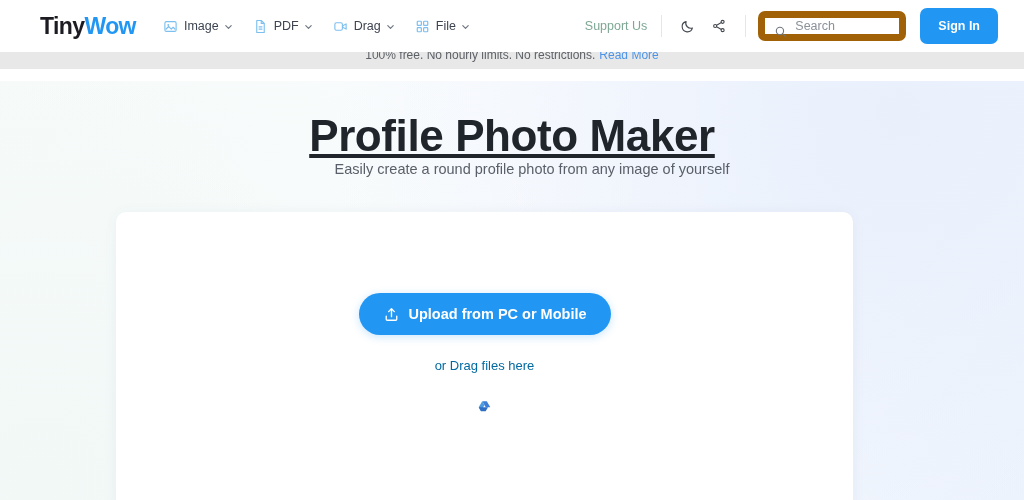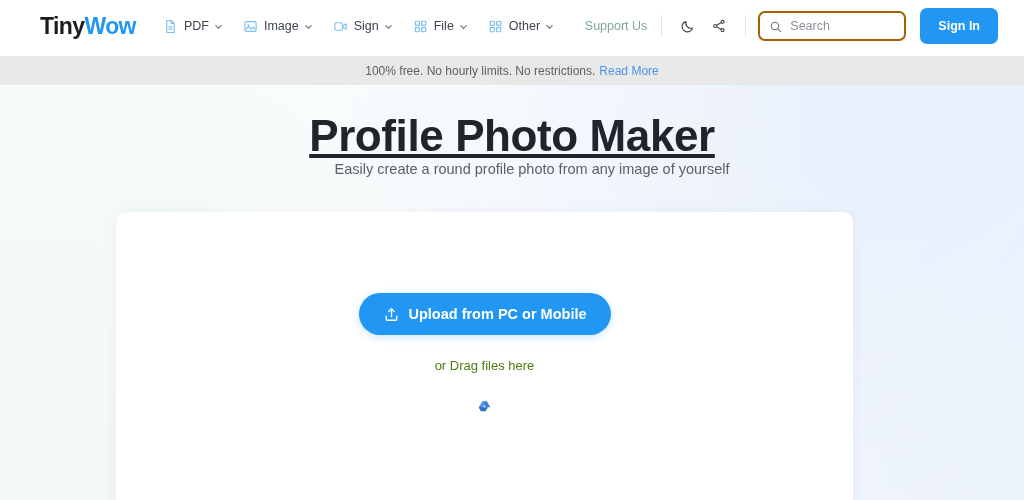--- a/index.html
+++ b/index.html
@@ -105,21 +105,21 @@
     display: flex;
     align-items: center;
     gap: 5px;
     padding: 0 13px;
   }
 
   .search-box {
     position: relative;
     width: 148px;
     height: 30px;
-    border: 2px solid #a16207;
+    border: 7px solid #a16207;
     border-radius: 7px;
     display: flex;
     align-items: center;
     padding-left: 30px;
     margin-left: 12px;
     background: #fff;
   }
   .search-ico {
     position: absolute;
     left: 9px; top: 7px;
@@ -147,21 +147,21 @@
     height: 36px;
     padding: 0 18px;
     cursor: pointer;
     font-family: "Liberation Sans", sans-serif;
     white-space: nowrap;
   }
 
   
   .notice {
     position: absolute;
-    top: 56px; left: 0;
+    top: 40px; left: 0;
     width: 1024px;
     height: 29px;
     background: #e8e8e8;
     display: flex;
     align-items: center;
     justify-content: center;
     z-index: 4;
   }
   .notice-text {
     font-size: 12px;
@@ -236,21 +236,21 @@
     box-shadow: 0 2px 8px rgba(33,150,243,0.24);
   }
   .upload-ico { width: 17px; height: 17px; display: block; }
 
   .drag-text {
     position: absolute;
     top: 146px;
     width: 100%;
     text-align: center;
     font-size: 13px;
-    color: #4d7c0f;
+    color: #0369a1;
   }
 
   .gdrive-btn {
     position: absolute;
     top: 182px;
     left: 50%;
     transform: translateX(-50%);
     width: 26px;
     height: 26px;
     display: flex;
@@ -264,91 +264,77 @@
 
 <div class="page">
 
   <div class="header">
 
     <div class="logo">
       <span class="tiny">Tiny</span><span class="wow">Wow</span>
     </div>
 
     <nav class="nav">
+
+      <div class="nav-item">
+        <span class="nav-ico">
+          <svg viewBox="0 0 20 20" width="15" height="15" fill="none" stroke="#7cc0ef" stroke-width="1.5">
+            <rect x="2.5" y="3.5" width="15" height="13" rx="2"></rect>
+            <circle cx="7" cy="8" r="1.2" fill="#7cc0ef" stroke="none"></circle>
+            <path d="M3.5 14l4-4 3.5 3.5 2.5-2.5 3 3" stroke-linejoin="round"></path>
+          </svg>
+        </span>
+        <span class="nav-label">Image</span>
+        <svg class="caret" viewBox="0 0 10 10" fill="none" stroke="#6f7682" stroke-width="1.3">
+            <path d="M2 4l3 3 3-3" stroke-linecap="round" stroke-linejoin="round"></path>
+          </svg>
+      </div>
 
       <div class="nav-item">
         <span class="nav-ico">
           <svg viewBox="0 0 20 20" width="15" height="15" fill="none" stroke="#7cc0ef" stroke-width="1.5">
             <path d="M5 2h6l4 4v12H5z" stroke-linejoin="round"></path>
             <path d="M11 2v4h4"></path>
             <path d="M7.5 10.5h5M7.5 13.5h5"></path>
           </svg>
         </span>
         <span class="nav-label">PDF</span>
         <svg class="caret" viewBox="0 0 10 10" fill="none" stroke="#6f7682" stroke-width="1.3">
             <path d="M2 4l3 3 3-3" stroke-linecap="round" stroke-linejoin="round"></path>
           </svg>
       </div>
 
       <div class="nav-item">
         <span class="nav-ico">
           <svg viewBox="0 0 20 20" width="15" height="15" fill="none" stroke="#7cc0ef" stroke-width="1.5">
-            <rect x="2.5" y="3.5" width="15" height="13" rx="2"></rect>
-            <circle cx="7" cy="8" r="1.2" fill="#7cc0ef" stroke="none"></circle>
-            <path d="M3.5 14l4-4 3.5 3.5 2.5-2.5 3 3" stroke-linejoin="round"></path>
-          </svg>
-        </span>
-        <span class="nav-label">Image</span>
-        <svg class="caret" viewBox="0 0 10 10" fill="none" stroke="#6f7682" stroke-width="1.3">
-            <path d="M2 4l3 3 3-3" stroke-linecap="round" stroke-linejoin="round"></path>
-          </svg>
-      </div>
-
-      <div class="nav-item">
-        <span class="nav-ico">
-          <svg viewBox="0 0 20 20" width="15" height="15" fill="none" stroke="#7cc0ef" stroke-width="1.5">
             <rect x="2.5" y="5" width="10" height="10" rx="2"></rect>
             <path d="M13 9l4.5-2.5v7L13 11z" stroke-linejoin="round"></path>
           </svg>
         </span>
-        <span class="nav-label">Sign</span>
+        <span class="nav-label">Drag</span>
         <svg class="caret" viewBox="0 0 10 10" fill="none" stroke="#6f7682" stroke-width="1.3">
             <path d="M2 4l3 3 3-3" stroke-linecap="round" stroke-linejoin="round"></path>
           </svg>
       </div>
 
       <div class="nav-item">
         <span class="nav-ico">
           <svg viewBox="0 0 20 20" width="15" height="15" fill="none" stroke="#7cc0ef" stroke-width="1.6">
             <rect x="3" y="3" width="5.5" height="5.5" rx="1"></rect>
             <rect x="11.5" y="3" width="5.5" height="5.5" rx="1"></rect>
             <rect x="3" y="11.5" width="5.5" height="5.5" rx="1"></rect>
             <rect x="11.5" y="11.5" width="5.5" height="5.5" rx="1"></rect>
           </svg>
         </span>
         <span class="nav-label">File</span>
         <svg class="caret" viewBox="0 0 10 10" fill="none" stroke="#6f7682" stroke-width="1.3">
             <path d="M2 4l3 3 3-3" stroke-linecap="round" stroke-linejoin="round"></path>
           </svg>
       </div>
 
-      <div class="nav-item">
-        <span class="nav-ico">
-          <svg viewBox="0 0 20 20" width="15" height="15" fill="none" stroke="#7cc0ef" stroke-width="1.6">
-            <rect x="3" y="3" width="5.5" height="5.5" rx="1"></rect>
-            <rect x="11.5" y="3" width="5.5" height="5.5" rx="1"></rect>
-            <rect x="3" y="11.5" width="5.5" height="5.5" rx="1"></rect>
-            <rect x="11.5" y="11.5" width="5.5" height="5.5" rx="1"></rect>
-          </svg>
-        </span>
-        <span class="nav-label">Other</span>
-        <svg class="caret" viewBox="0 0 10 10" fill="none" stroke="#6f7682" stroke-width="1.3">
-            <path d="M2 4l3 3 3-3" stroke-linecap="round" stroke-linejoin="round"></path>
-          </svg>
-      </div>
 
     </nav>
 
     <div class="header-right">
 
       <span class="support-link">Support Us</span>
 
       <span class="vdiv"></span>
 
       <div class="icon-group">

